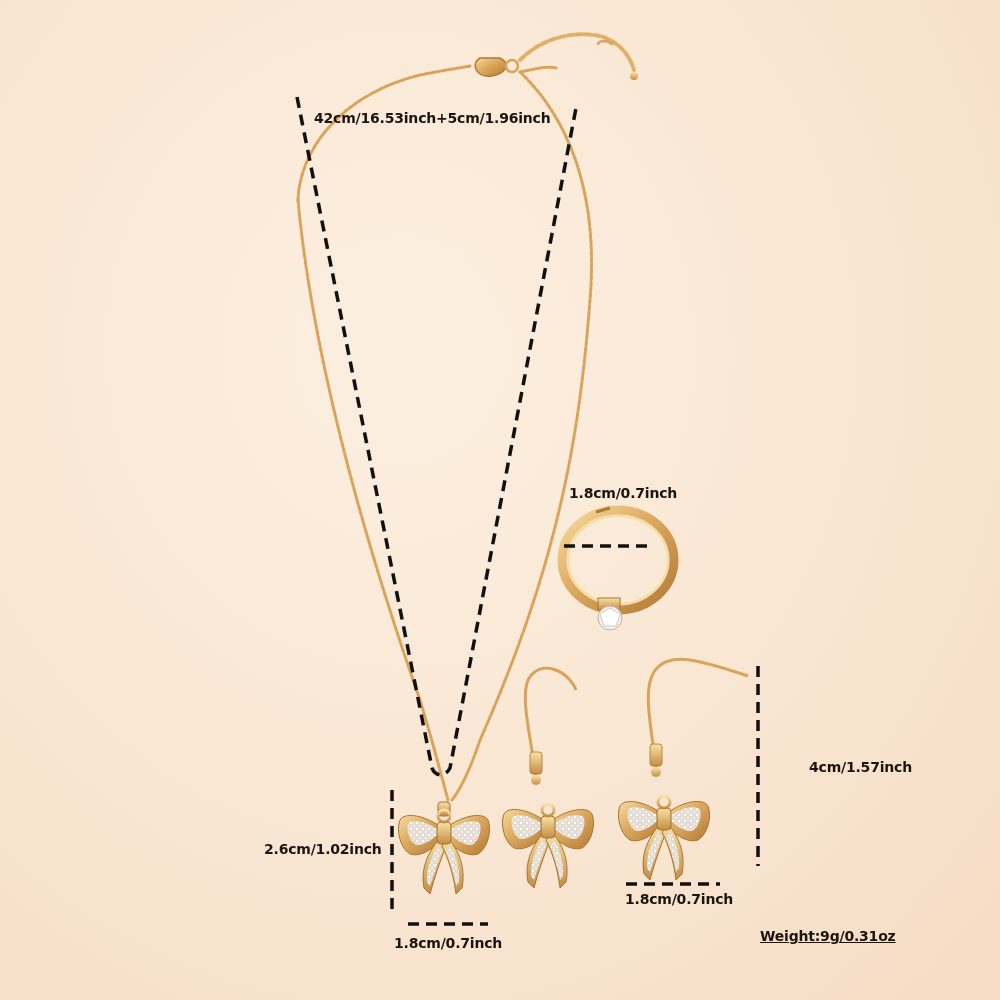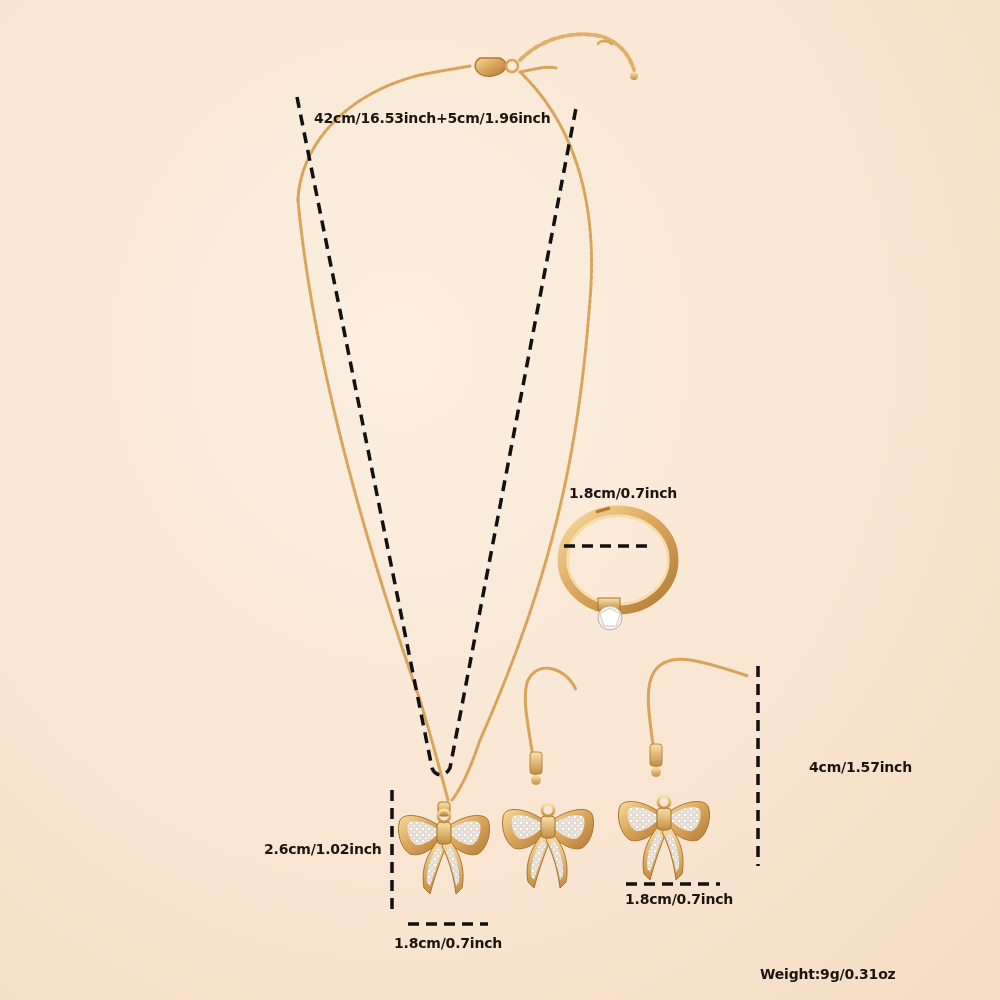--- a/index.html
+++ b/index.html
@@ -118,14 +118,14 @@
       <path d="M626 884 L720 884"></path>
     </g>
   </svg>
 
   <div class="label" style="left:314px; top:110px;">42cm/16.53inch+5cm/1.96inch</div>
   <div class="label" style="left:569px; top:485px;">1.8cm/0.7inch</div>
   <div class="label" style="left:777px; top:759px;margin-left:32px;">4cm/1.57inch</div>
   <div class="label" style="left:264px; top:841px;">2.6cm/1.02inch</div>
   <div class="label" style="left:394px; top:935px;">1.8cm/0.7inch</div>
   <div class="label" style="left:625px; top:891px;">1.8cm/0.7inch</div>
-  <div class="label" style="left:760px; top:966px;">Weight:9g/0.31oz</div>
+  <div class="label" style="left:760px; top:928px;text-decoration:underline;">Weight:9g/0.31oz</div>
 </div>
 
 </body></html>

